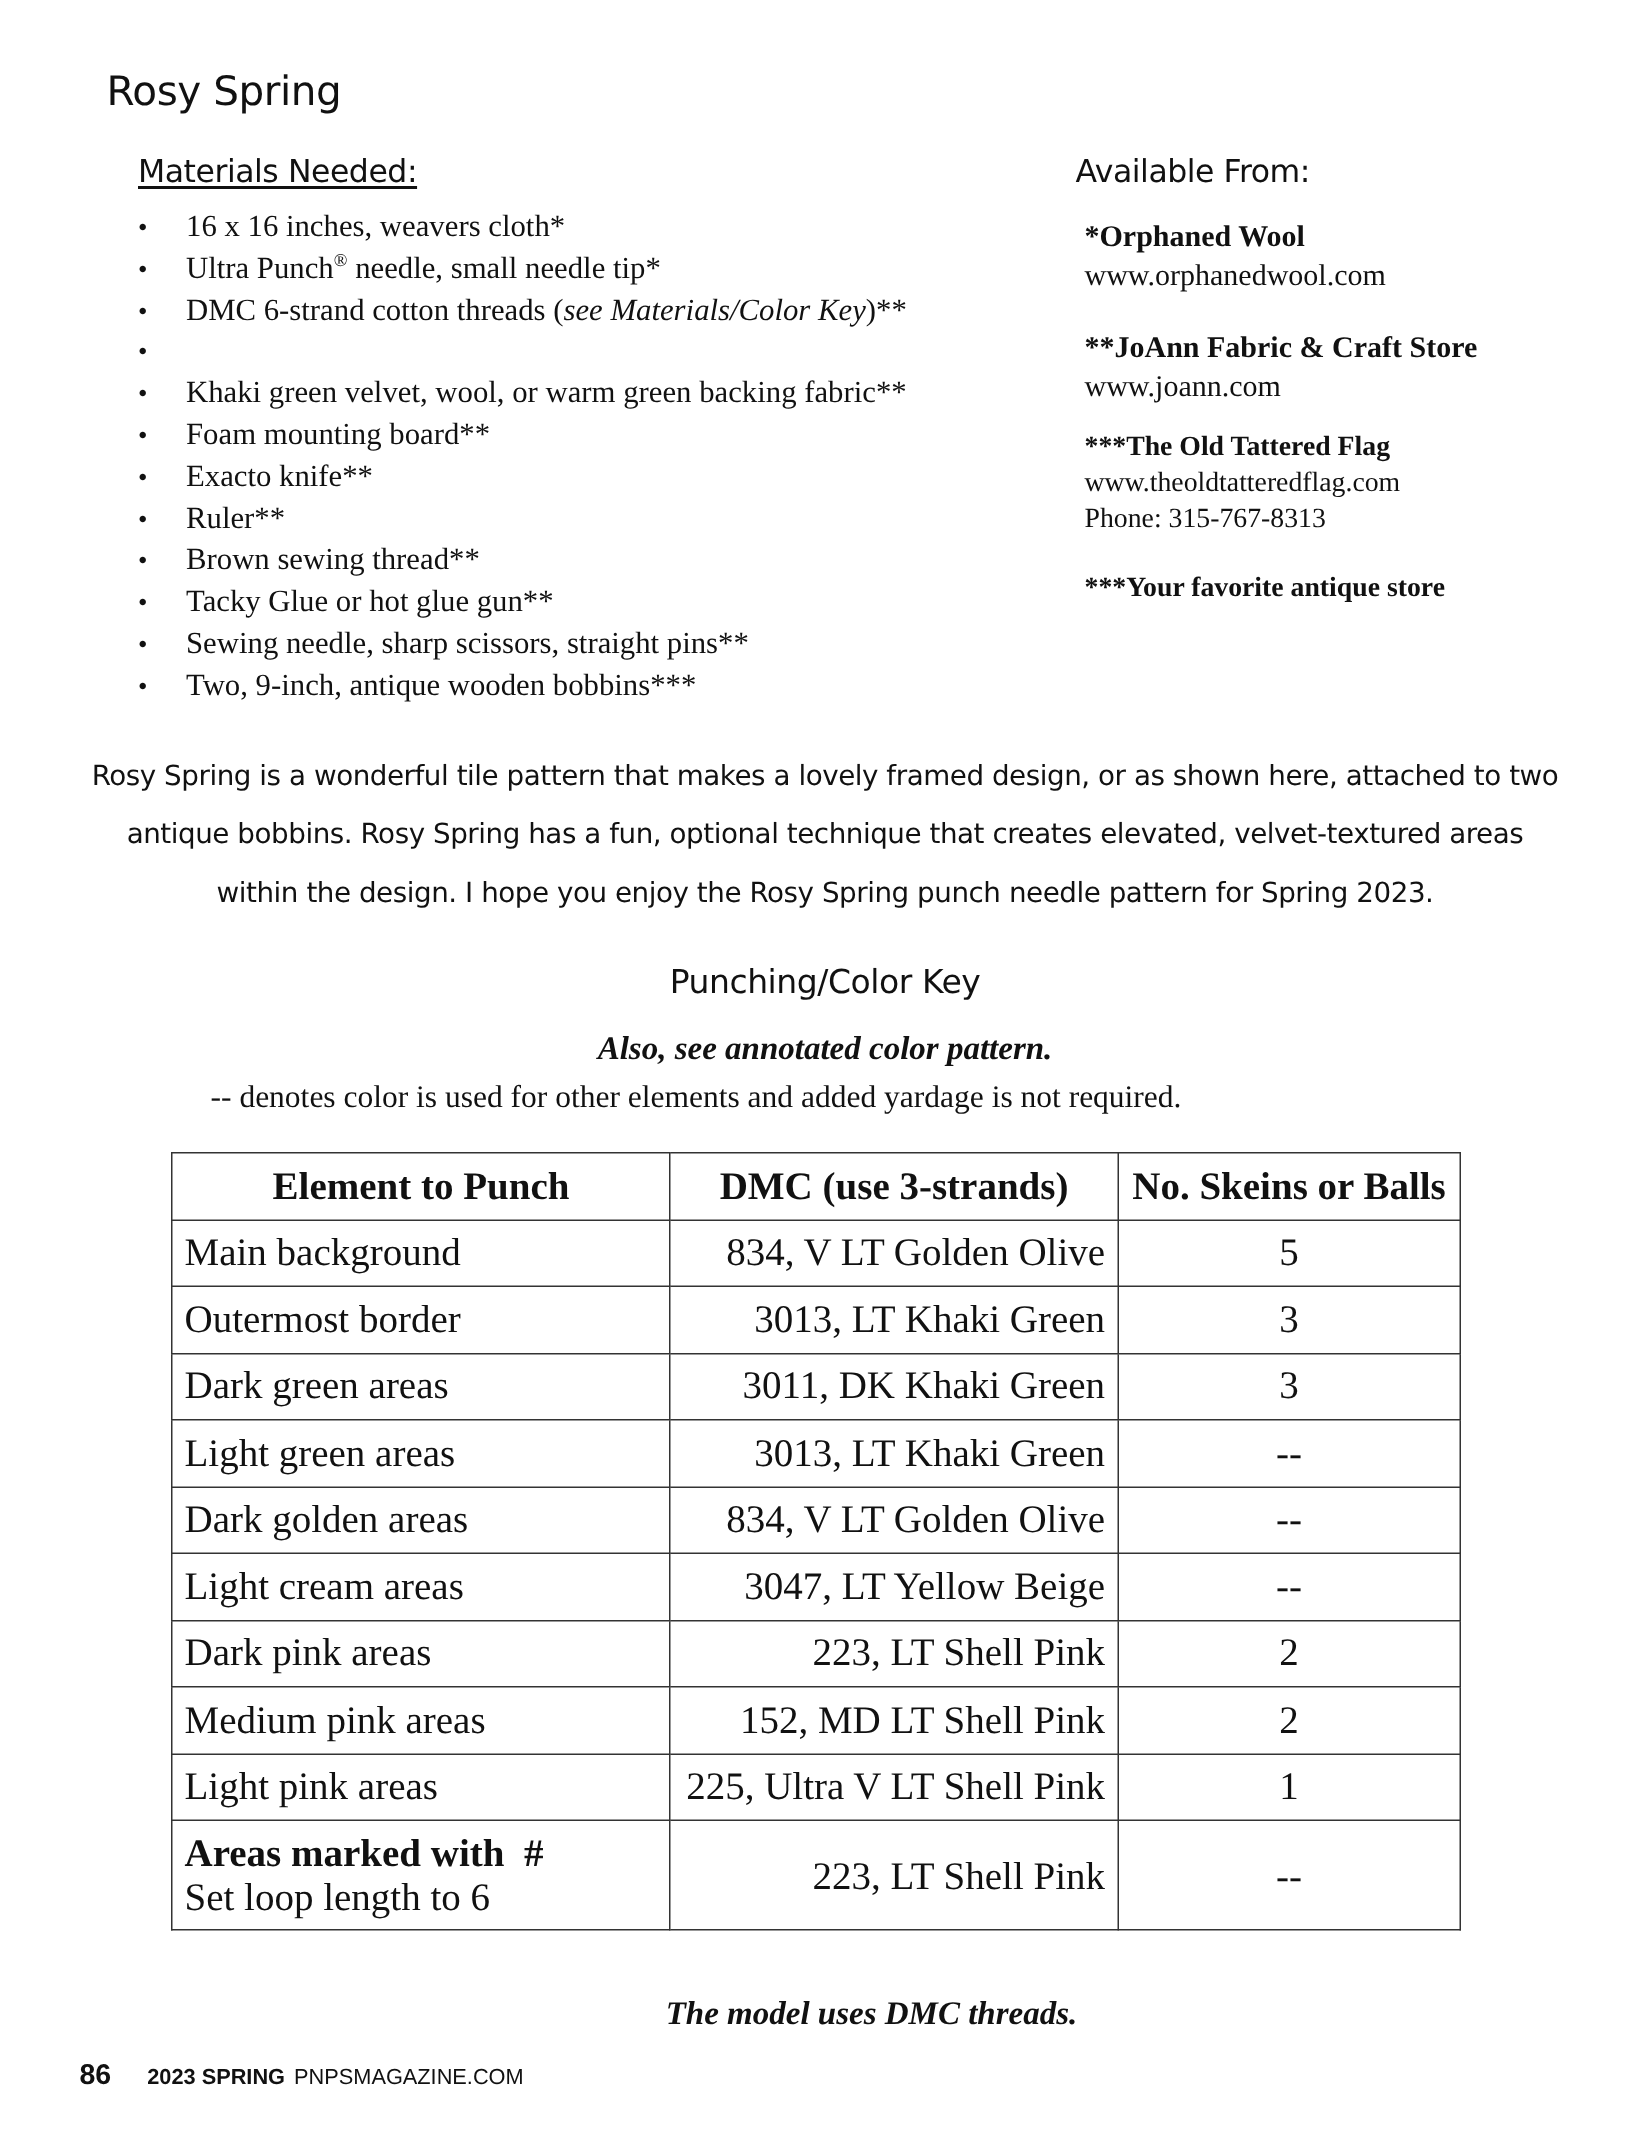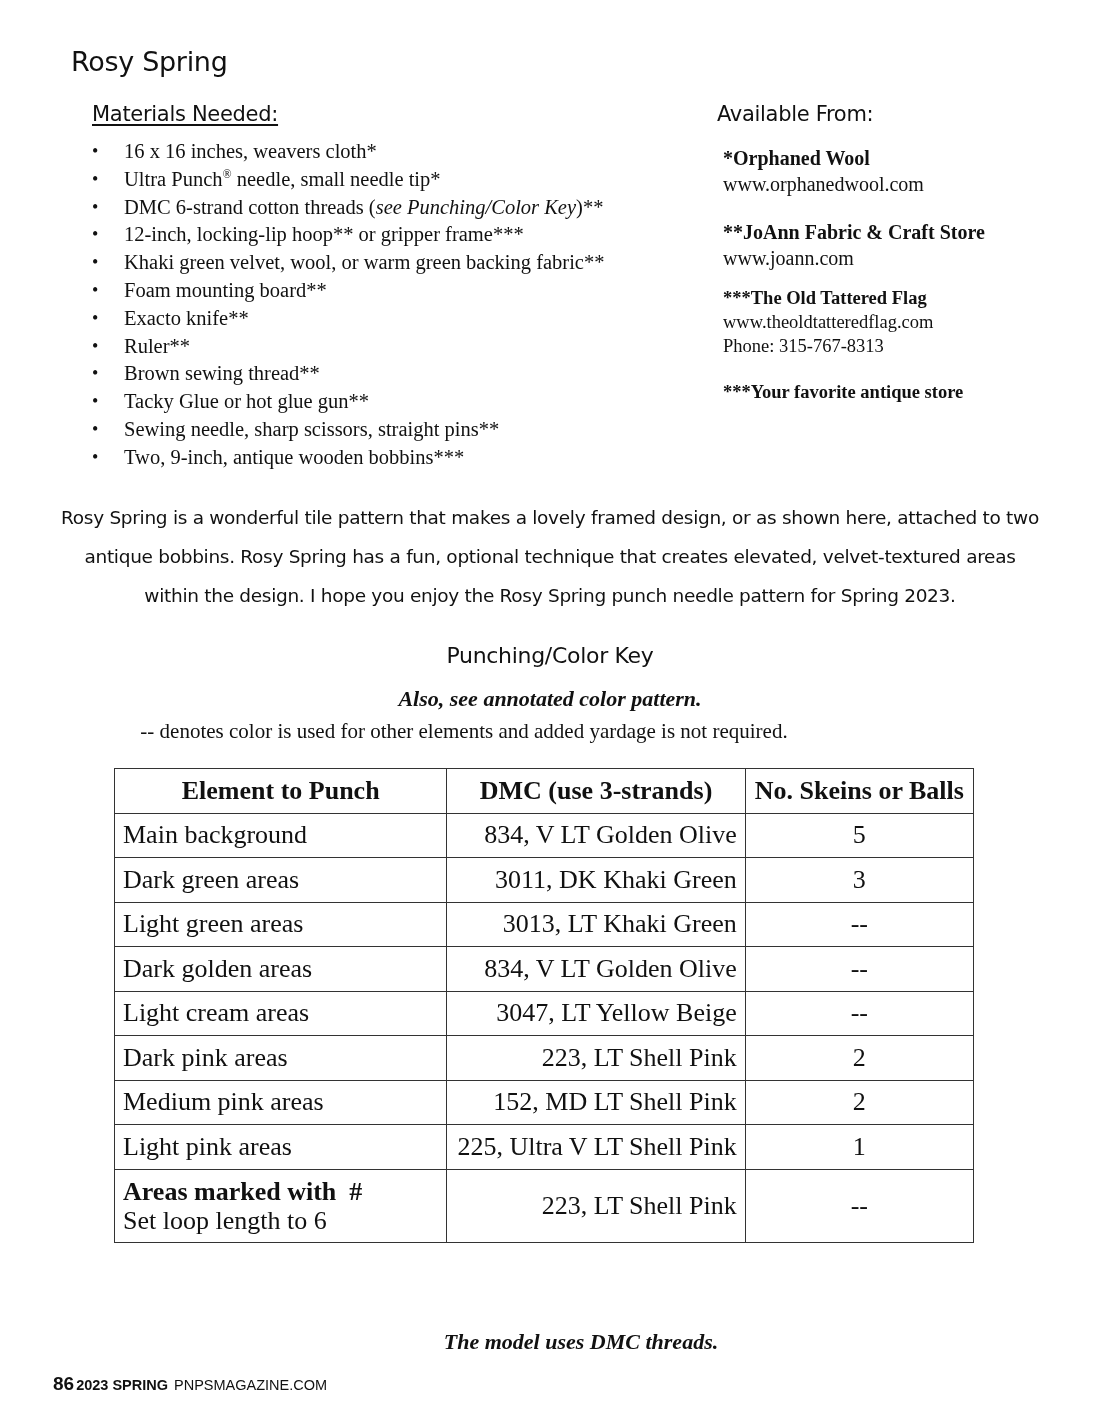--- a/index.html
+++ b/index.html
@@ -23,34 +23,34 @@
   table.key { position:absolute; left:114px; top:768px; width:860px; border-collapse:collapse; font-family:"Liberation Serif", serif; font-size:26px; }
   table.key th, table.key td { border:1.5px solid #333; height:43.5px; padding:0 8px; }
   table.key th { font-weight:bold; text-align:center; }
   table.key td.c1 { text-align:left; }
   table.key td.c2 { text-align:right; }
   table.key td.c3 { text-align:center; }
   table.key tr.last td { height:72px; line-height:29px; }
   .col1 { width:315px; } .col2 { width:281px; } .col3 { width:211px; }
   .footnote { position:absolute; left:0; width:1100px; top:1329px; text-align:center; font-size:22px; font-style:italic; font-weight:bold;margin-left:31px; }
   .footer { position:absolute; left:53px; top:1373px; font-family:"Liberation Sans", sans-serif; font-size:14.5px; }
-  .footer .pg { font-weight:bold; font-size:19px; margin-right:2px; }
+  .footer .pg { font-weight:bold; font-size:19px; margin-right:24px; }
   .footer .season { font-weight:bold; margin-right:6px; }
 </style>
 </head>
 <body>
 
 <div class="title hand">Rosy Spring</div>
 
 <div class="mat-head hand">Materials Needed:</div>
 <ul class="mat-list serif">
   <li><span class="bullet">•</span><span>16 x 16 inches, weavers cloth*</span></li>
   <li><span class="bullet">•</span><span>Ultra Punch</span><sup>®</sup><span> needle, small needle tip*</span></li>
-  <li><span class="bullet">•</span><span>DMC 6-strand cotton threads (</span><em>see Punching/Color Key</em><span>)**</span></li>
-  <li><span class="bullet">•</span><span>12-inch, locking-lip hoop** or gripper frame***</span></li>
+  <li><span class="bullet">•</span><span>DMC 6-strand cotton threads (</span><em>see Materials/Color Key</em><span>)**</span></li>
+  <li><span class="bullet">•</span></li>
   <li><span class="bullet">•</span><span>Khaki green velvet, wool, or warm green backing fabric**</span></li>
   <li><span class="bullet">•</span><span>Foam mounting board**</span></li>
   <li><span class="bullet">•</span><span>Exacto knife**</span></li>
   <li><span class="bullet">•</span><span>Ruler**</span></li>
   <li><span class="bullet">•</span><span>Brown sewing thread**</span></li>
   <li><span class="bullet">•</span><span>Tacky Glue or hot glue gun**</span></li>
   <li><span class="bullet">•</span><span>Sewing needle, sharp scissors, straight pins**</span></li>
   <li><span class="bullet">•</span><span>Two, 9-inch, antique wooden bobbins***</span></li>
 </ul>
 
@@ -84,20 +84,25 @@
       <th class="col1">Element to Punch</th>
       <th class="col2">DMC (use 3-strands)</th>
       <th class="col3">No. Skeins or Balls</th>
     </tr>
   </thead>
   <tbody id="key-body">
       <tr>
         <td class="c1">Main background</td>
         <td class="c2">834, V LT Golden Olive</td>
         <td class="c3">5</td>
+      </tr>
+      <tr>
+        <td class="c1">Outermost border</td>
+        <td class="c2">3013, LT Khaki Green</td>
+        <td class="c3">3</td>
       </tr>
       <tr>
         <td class="c1">Dark green areas</td>
         <td class="c2">3011, DK Khaki Green</td>
         <td class="c3">3</td>
       </tr>
       <tr>
         <td class="c1">Light green areas</td>
         <td class="c2">3013, LT Khaki Green</td>
         <td class="c3">--</td>

